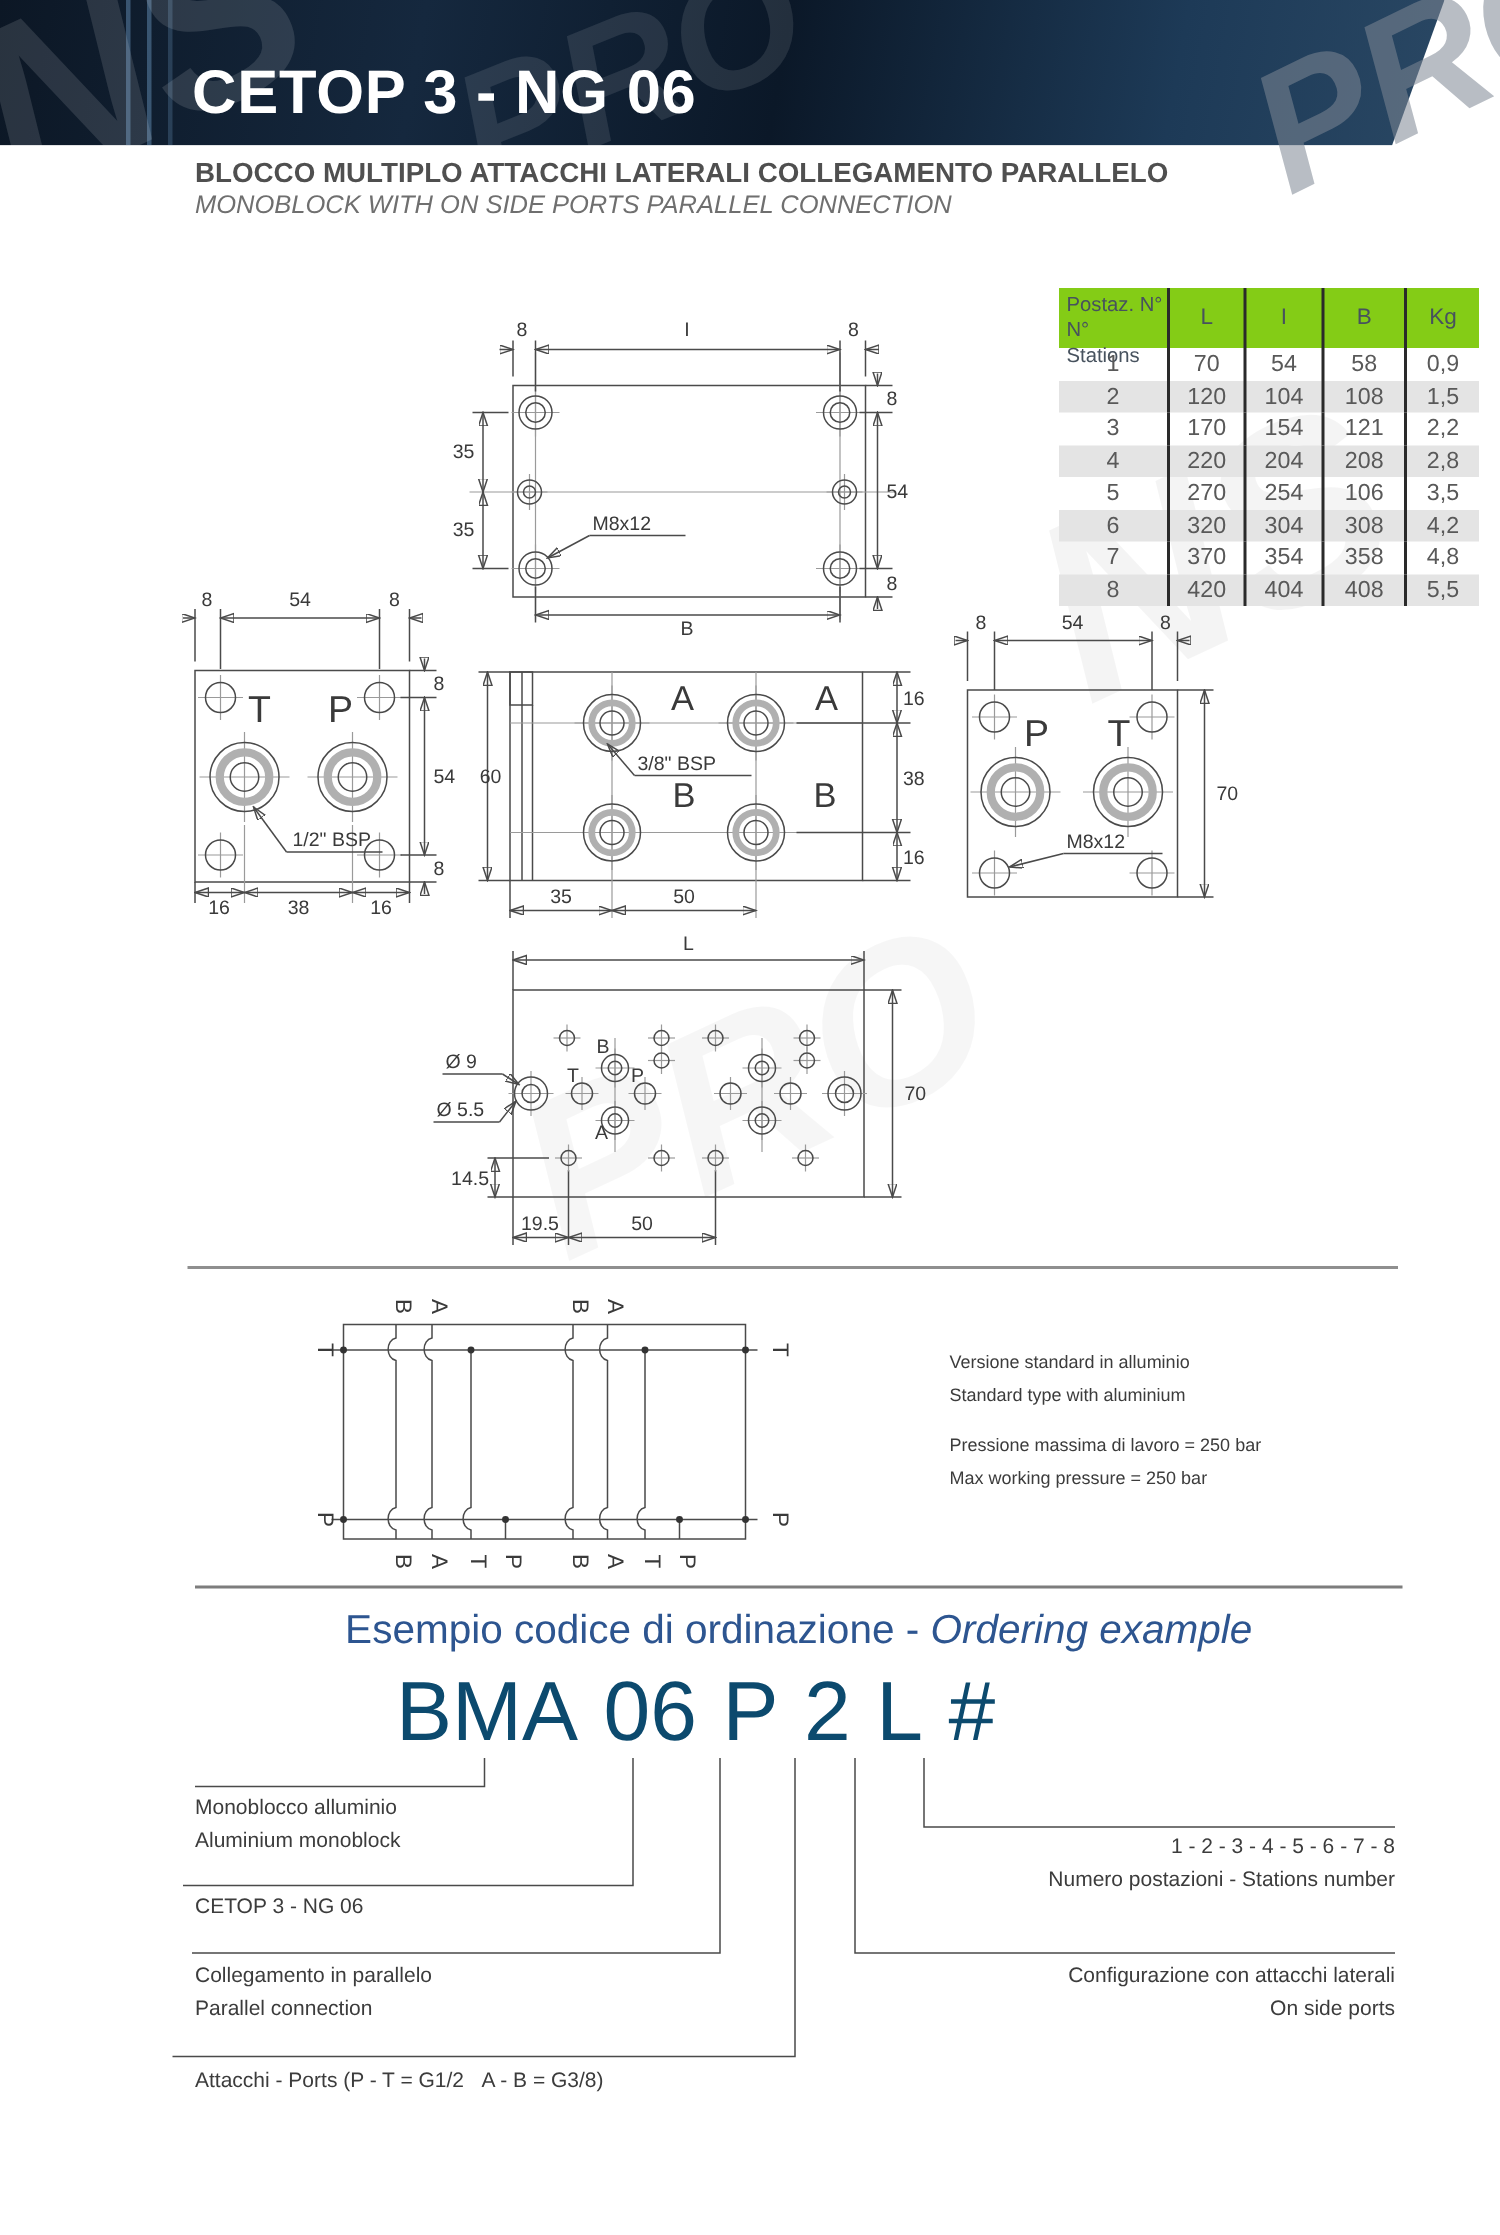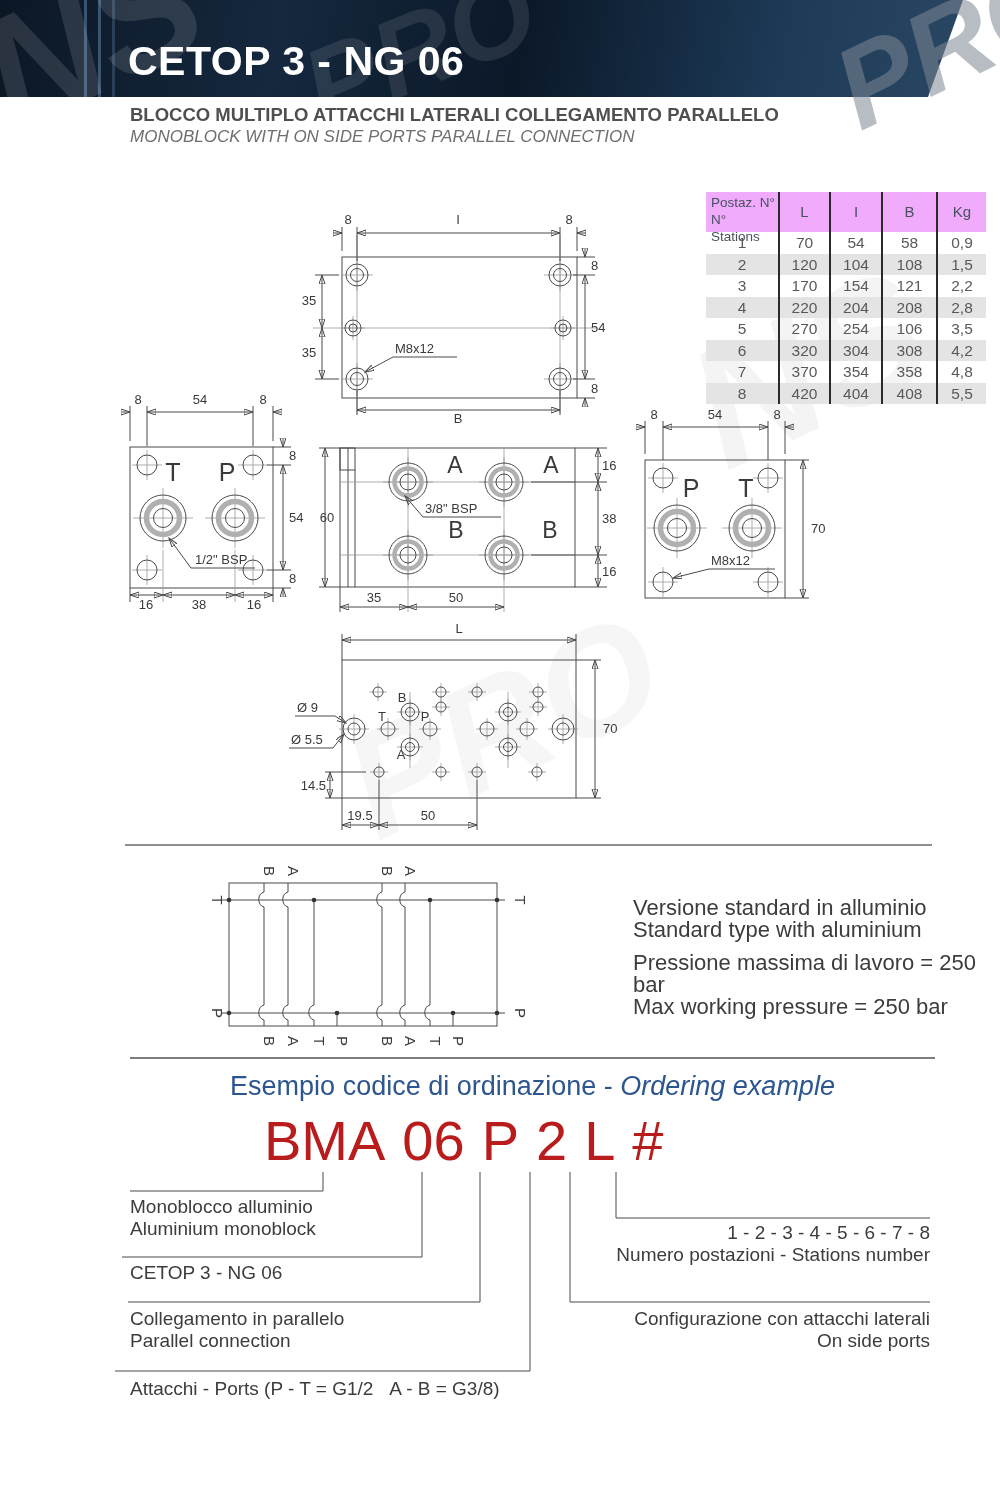--- a/index.html
+++ b/index.html
@@ -17,21 +17,21 @@
 
   
   .wm{position:absolute;font-weight:bold;font-style:italic;pointer-events:none;white-space:nowrap;}
 
   
   #dims-table{position:absolute;left:706px;top:192px;width:280px;font-size:15.5px;color:#595959;}
   .trow{display:flex;}
   .tc{box-sizing:border-box;text-align:center;}
   .c0{width:72px;}.c1{width:51px;}.c2{width:52px;}.c3{width:55px;}.c4{width:50px;}
   .c1,.c2,.c3,.c4{border-left:2px solid #2a2a2a;}
-  .thead{height:40px;background:#f0abfc;color:#47525e;}
+  .thead{height:40px;background:#84cc16;color:#47525e;}
   .thead .c0{font-size:13.5px;text-align:left;padding:3px 0 0 5px;line-height:1.25;}
   .thead .cl{line-height:40px;font-size:15px;}
   .tbody-row{height:21.5px;line-height:21.5px;}
   .shaded{background:#e4e4e4;}
 
   
   svg.draw{position:absolute;overflow:visible;}
   svg.draw line,svg.draw path,svg.draw circle,svg.draw rect,svg.draw polyline,
   #defs line,#defs path,#defs circle{fill:none;stroke:#4a4a4a;stroke-width:1;}
   .thin{stroke:#9a9a9a !important;stroke-width:.8 !important;}
@@ -42,30 +42,30 @@
   svg.draw text{fill:#3a3a3a;stroke:none !important;font-family:"Liberation Sans",sans-serif;}
   .dt{font-size:13px;}
   .pt{font-size:25px;}
   .pt2{font-size:23px;}
   .ft{font-size:13px;}
   .sch{font-size:15px;}
 
   .sep{position:absolute;background:#8f8f8f;}
 
   
-  #notes{position:absolute;left:633px;top:897px;font-size:22px;color:#3c3c3c;line-height:22px;}
+  #notes{position:absolute;left:633px;top:897px;font-size:12px;color:#3c3c3c;line-height:22px;}
   #notes .grp{margin-bottom:11px;}
 
   
   #order-heading{position:absolute;left:130px;top:1071px;width:805px;text-align:center;
     font-size:27px;color:#2d5590;}
   #order-heading .it{font-style:italic;}
   #order-code{position:absolute;left:264px;top:1112px;display:flex;column-gap:17px;
-    font-size:56px;color:#b91c1c;line-height:1.05;text-align:right;}
-  .legend-text{position:absolute;font-size:19px;color:#3c3c3c;white-space:nowrap;}
+    font-size:56px;color:#0c4a6e;line-height:1.05;text-align:right;}
+  .legend-text{position:absolute;font-size:14px;color:#3c3c3c;white-space:nowrap;}
   .legend-right{left:530px;width:400px;text-align:right;}
 </style>
 </head>
 <body>
 
 <div id="page">
 
   <svg id="defs" width="0" height="0" style="position:absolute" aria-hidden="true">
     <defs>
       <marker id="ar" markerWidth="10" markerHeight="8" refX="9" refY="3" orient="auto-start-reverse" markerUnits="userSpaceOnUse">

